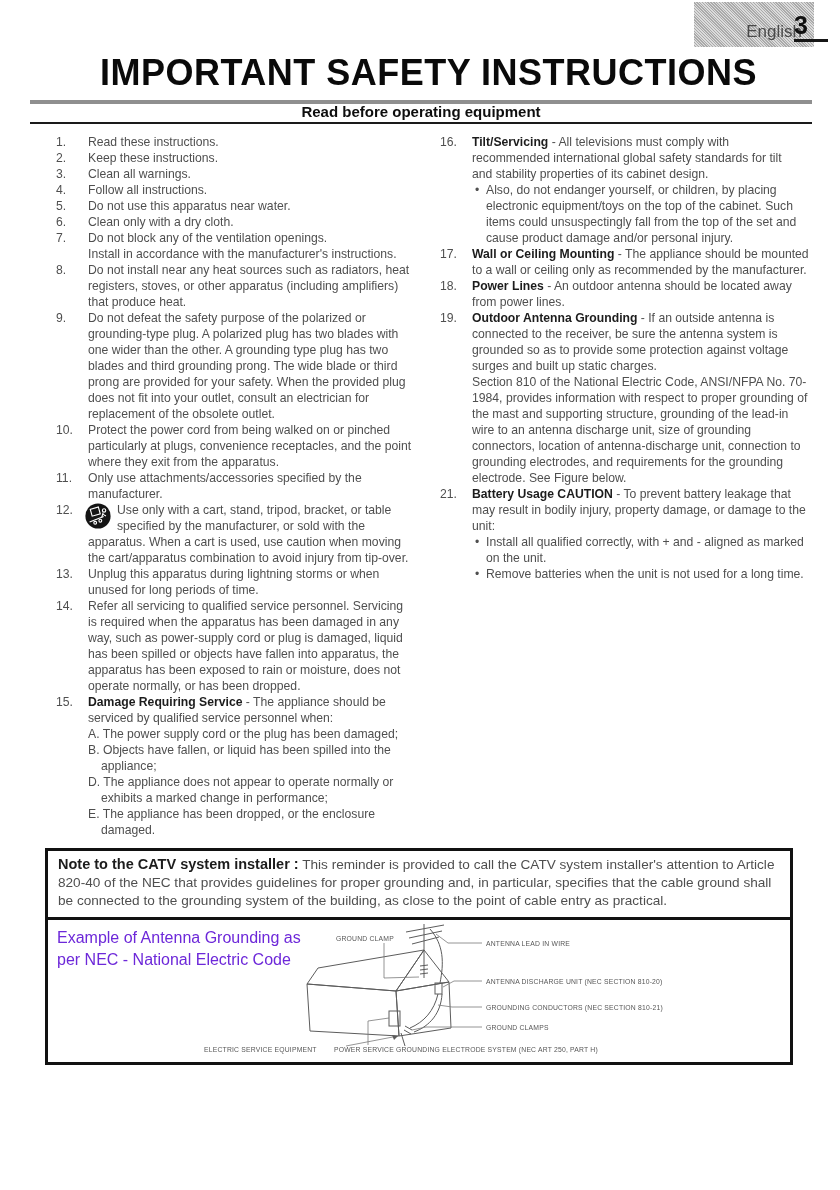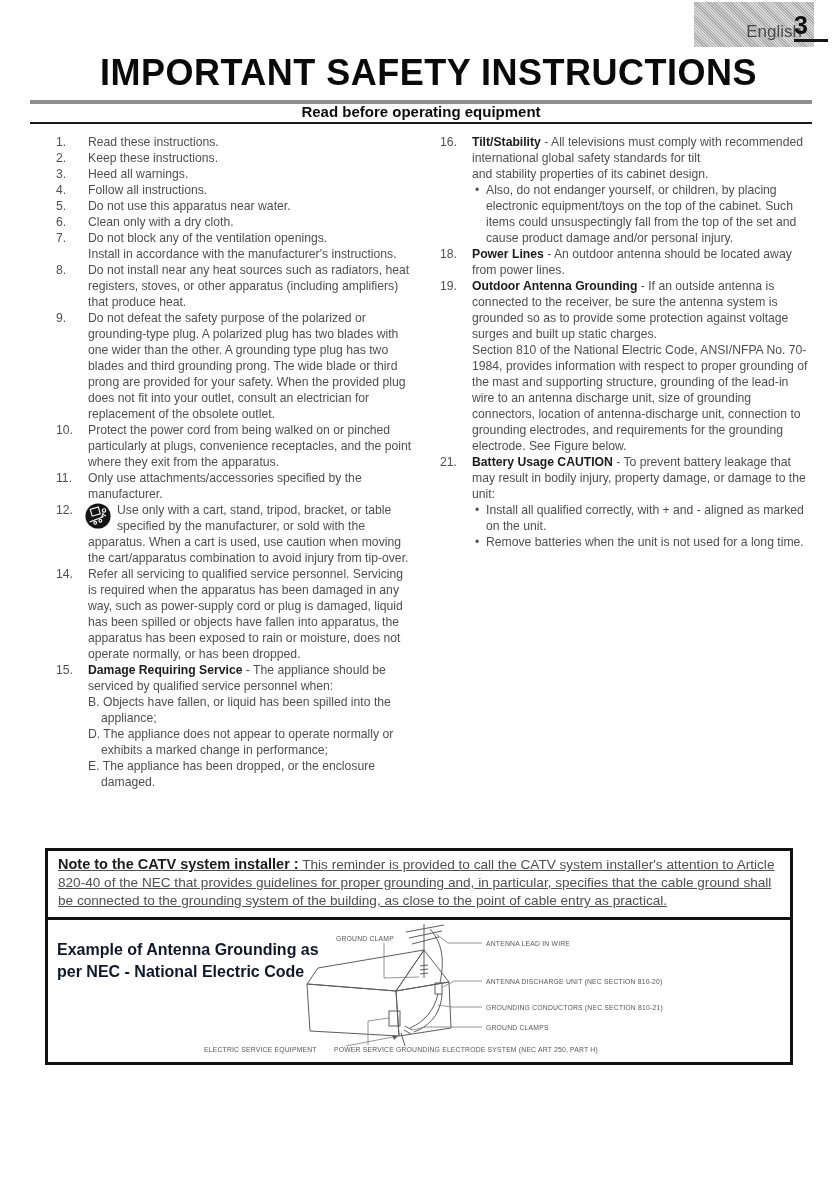--- a/index.html
+++ b/index.html
@@ -45,24 +45,24 @@
   .item .num{width:32px;flex:none;}
   .item .body{flex:1;}
   .lead{font-weight:bold;color:#1c1c1c;}
   .sub{padding-left:13px;text-indent:-13px;}
   .bullet{position:relative;padding-left:12px;margin-left:2px;}
   .bullet::before{content:"\2022";position:absolute;left:1px;top:0;}
   .cart-icon{float:left;width:28px;height:28px;margin:0 5px 0 -4px;}
 
   
   .catv{position:absolute;top:848px;left:45px;width:748px;border:3px solid #111;box-sizing:border-box;background:#fff;}
-  .catv-note{padding:4px 10px 7px;font-size:13.6px;line-height:18px;color:#4f4f4f;border-bottom:3px solid #111;text-decoration:underline;}
+  .catv-note{padding:4px 10px 7px;font-size:13.6px;line-height:18px;color:#4f4f4f;border-bottom:3px solid #111;}
   .catv-note .lead{font-size:14.5px;}
   .example{position:relative;height:142px;}
-  .ex-heading{position:absolute;left:9px;top:7px;font-size:16px;font-weight:bold;color:#0f172a;line-height:22px;margin-top:12px;}
+  .ex-heading{position:absolute;left:9px;top:7px;font-size:16px;font-weight:normal;color:#6d28d9;line-height:22px;}
   .diagram{position:absolute;left:138px;top:1px;}
   .dg-line{stroke:#5c5c5c;stroke-width:1;fill:none;}
   .dg-thin{stroke:#7a7a7a;stroke-width:.8;fill:none;}
   .dg-label{font-family:"Liberation Sans", sans-serif;font-size:6.8px;fill:#565656;letter-spacing:.2px;}
 </style>
 </head>
 <body>
 
 <div class="lang-tab">
   <span>English</span>
@@ -84,21 +84,21 @@
     <div class="item">
         <span class="num">1.</span>
         <div class="body"><span>Read these instructions.</span></div>
       </div>
     <div class="item">
         <span class="num">2.</span>
         <div class="body"><span>Keep these instructions.</span></div>
       </div>
     <div class="item">
         <span class="num">3.</span>
-        <div class="body"><span>Heed all warnings.</span></div>
+        <div class="body"><span>Clean all warnings.</span></div>
       </div>
     <div class="item">
         <span class="num">4.</span>
         <div class="body"><span>Follow all instructions.</span></div>
       </div>
     <div class="item">
         <span class="num">5.</span>
         <div class="body"><span>Do not use this apparatus near water.</span></div>
       </div>
     <div class="item">
@@ -141,42 +141,51 @@
               <circle cx="12" cy="22.2" r="1.5"></circle>
               <circle cx="21.5" cy="9" r="1.8"></circle>
               <path d="M20.5,11.5 L19,16.5 M20,13 l3.5,2"></path>
             </g>
           </svg>
         </span>
         <span>Use only with a cart, stand, tripod, bracket, or table specified by the manufacturer, or sold with the apparatus. When a cart is used, use caution when moving the cart/apparatus combination to avoid injury from tip-over.</span>
       </div>
     </div>
     <div class="item">
+        <span class="num">13.</span>
+        <div class="body"><span>Unplug this apparatus during lightning storms or when unused for long periods of time.</span></div>
+      </div>
+    <div class="item">
         <span class="num">14.</span>
         <div class="body"><span>Refer all servicing to qualified service personnel. Servicing is required when the apparatus has been damaged in any way, such as power-supply cord or plug is damaged, liquid has been spilled or objects have fallen into apparatus, the apparatus has been exposed to rain or moisture, does not operate normally, or has been dropped.</span></div>
       </div>
     <div class="item">
         <span class="num">15.</span>
       <div class="body">
         <span class="lead">Damage Requiring Service</span><span> - The appliance should be serviced by qualified service personnel when:</span>
+        <div class="sub">A. The power supply cord or the plug has been damaged;</div>
         <div class="sub">B. Objects have fallen, or liquid has been spilled into the appliance;</div>
         <div class="sub">D. The appliance does not appear to operate normally or exhibits a marked change in performance;</div>
         <div class="sub">E. The appliance has been dropped, or the enclosure damaged.</div>
       </div>
     </div>
   </div>
 
   <div class="col-right">
     <div class="item">
         <span class="num">16.</span>
       <div class="body">
-        <span class="lead">Tilt/Stability</span><span> - All televisions must comply with recommended international global safety standards for tilt</span>
+        <span class="lead">Tilt/Servicing</span><span> - All televisions must comply with recommended international global safety standards for tilt</span>
         <div>and stability properties of its cabinet design.</div>
         <div class="bullet">Also, do not endanger yourself, or children, by placing electronic equipment/toys on the top of the cabinet. Such items could unsuspectingly fall from the top of the set and cause product damage and/or personal injury.</div>
       </div>
+    </div>
+    <div class="item">
+        <span class="num">17.</span>
+      <div class="body"><span class="lead">Wall or Ceiling Mounting</span><span> - The appliance should be mounted to a wall or ceiling only as recommended by the manufacturer.</span></div>
     </div>
     <div class="item">
         <span class="num">18.</span>
       <div class="body"><span class="lead">Power Lines</span><span> - An outdoor antenna should be located away from power lines.</span></div>
     </div>
     <div class="item">
         <span class="num">19.</span>
       <div class="body">
         <span class="lead">Outdoor Antenna Grounding</span><span> - If an outside antenna is connected to the receiver, be sure the antenna system is grounded so as to provide some protection against voltage surges and built up static charges.</span>
         <div>Section 810 of the National Electric Code, ANSI/NFPA No. 70-1984, provides information with respect to proper grounding of the mast and supporting structure, grounding of the lead-in wire to an antenna discharge unit, size of grounding connectors, location of antenna-discharge unit, connection to grounding electrodes, and requirements for the grounding electrode. See Figure below.</div>

